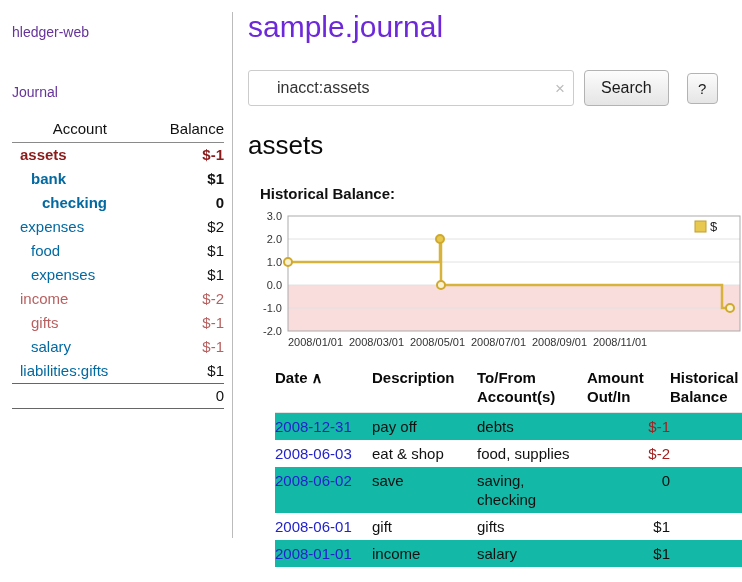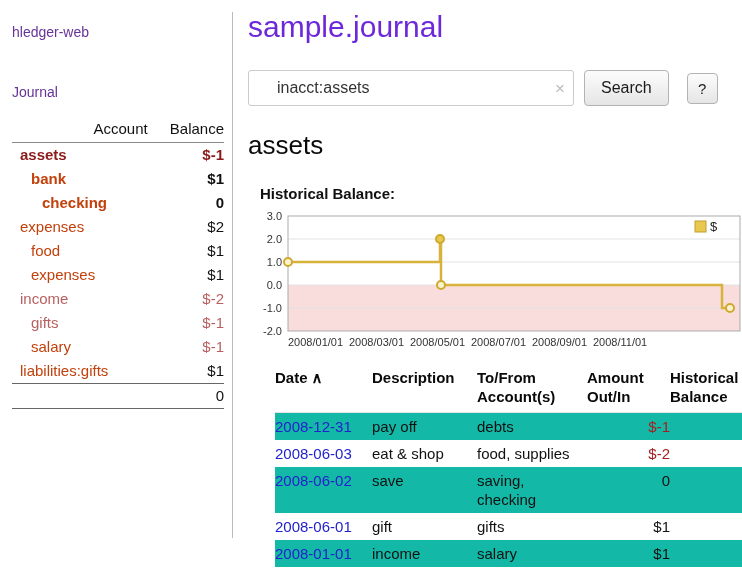--- a/index.html
+++ b/index.html
@@ -11,28 +11,28 @@
   }
 
   
   .sidebar {
     position:absolute; left:0; top:12px; width:233px; height:526px;
     border-right:1px solid #bbb; padding:12px 0 0 12px;
   }
   .brand { display:block; color:#663399; font-size:14px; text-decoration:none; }
   .journal-link { display:block; margin-top:44px; color:#663399; font-size:14px; text-decoration:none; }
   .acct-table { margin-top:18px; width:212px; border-collapse:collapse; font-size:15px; }
-  .acct-table th { font-weight:normal; text-align:right; padding:2px 0 5px; border-bottom:1px solid #8a8a8a; color:#111; }
+  .acct-table th { font-weight:normal; text-align:center; padding:2px 0 5px; border-bottom:1px solid #8a8a8a; color:#111; }
   .acct-table th.th-bal { text-align:right; }
   .acct-table td { padding:2px 0; line-height:20px; }
   .acct-table td.bal { text-align:right; color:#111; }
   td.d0 { padding-left:8px; }
   td.d1 { padding-left:19px; }
   td.d2 { padding-left:30px; }
-  a.acct { color:#c2410c; text-decoration:none; }
+  a.acct { color:#0369a1; text-decoration:none; }
   a.acct.neg { color:#8b1a1a; }
   a.acct.rose { color:#b85f5f; }
   .strong { font-weight:bold; }
   td.bal.neg { color:#8b1a1a; }
   td.bal.rose { color:#b85f5f; }
   tr.total-row td { border-top:1px solid #666; border-bottom:1px solid #666; }
 
   
   .main { position:absolute; left:248px; top:0; width:494px; }
   h1.page-title { margin:10px 0 0; font-size:30px; font-weight:400; color:#6d28d9; }

